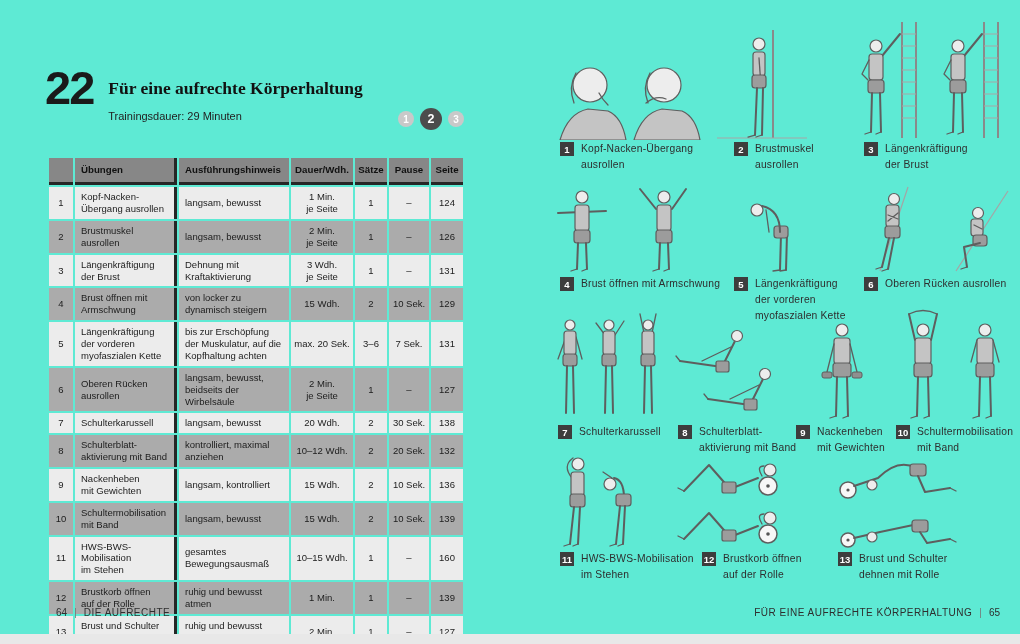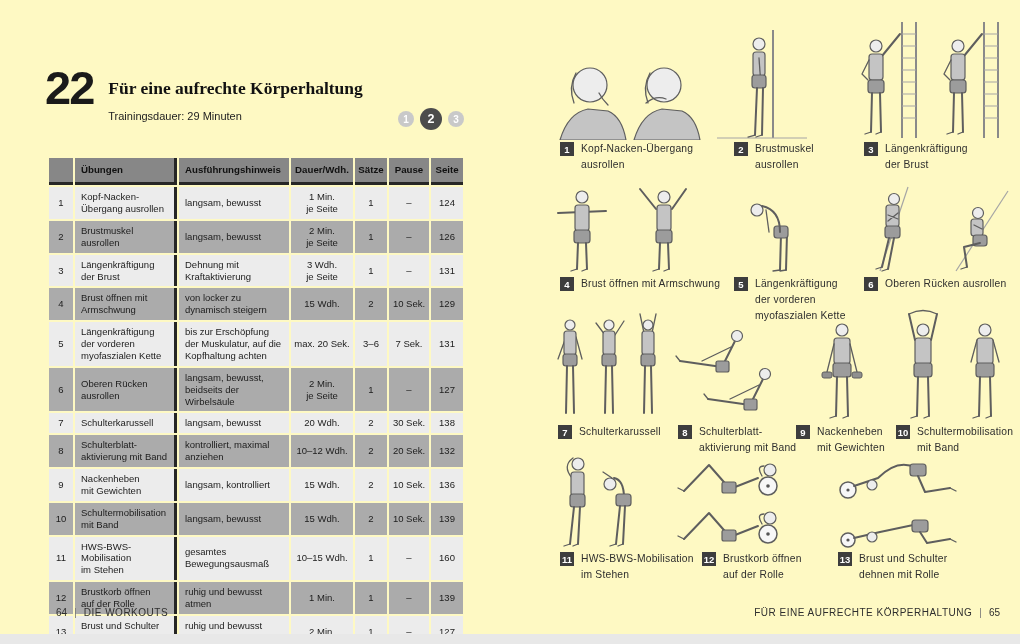--- a/index.html
+++ b/index.html
@@ -1,16 +1,16 @@
 <!DOCTYPE html>
 <html><head>
 <meta charset="utf-8">
 <style>
   html,body{margin:0;padding:0;background:#e8e8e8;}
-  .spread{position:relative;width:1020px;height:634px;background:#fef9c3;overflow:hidden;
+  .spread{position:relative;width:1020px;height:634px;background:#5eead4;overflow:hidden;
           font-family:"Liberation Sans",sans-serif;color:#1c1c1c;}
   .page{position:absolute;top:0;height:644px;width:510px;}
   .page.left{left:0;}
   .page.right{left:510px;}
 
   
   .wo-head{position:absolute;left:45px;top:68px;display:flex;}
   .wo-num{font-size:47px;font-weight:700;line-height:0.85;letter-spacing:-2px;color:#1a1a1a;}
   .head-right{margin-left:15px;padding-top:2px;}
   .wo-title{margin:8px 0 9px 0;font-family:"Liberation Serif",serif;font-weight:700;
@@ -248,21 +248,21 @@
             <td class="c">–</td>
             <td class="c">127</td>
           </tr>
         </tbody>
       </table>
     </div>
 
     <div class="foot foot-l">
       <span>64</span>
       <span class="div">|</span>
-      <span class="sec">DIE WORKOUTS</span>
+      <span class="sec">DIE AUFRECHTE</span>
     </div>
   </section>
 
   <section class="page right">
 
     <svg class="illus" style="left:42px;top:55px" width="150" height="85" viewBox="0 0 150 85">
       <g>
         <path class="top" d="M8,85 Q16,58 36,54 L56,56 Q70,62 74,85 Z"></path>
         <circle class="skin" cx="38" cy="30" r="17"></circle>
         <path class="ln th" d="M24,18 Q16,32 22,48"></path>

